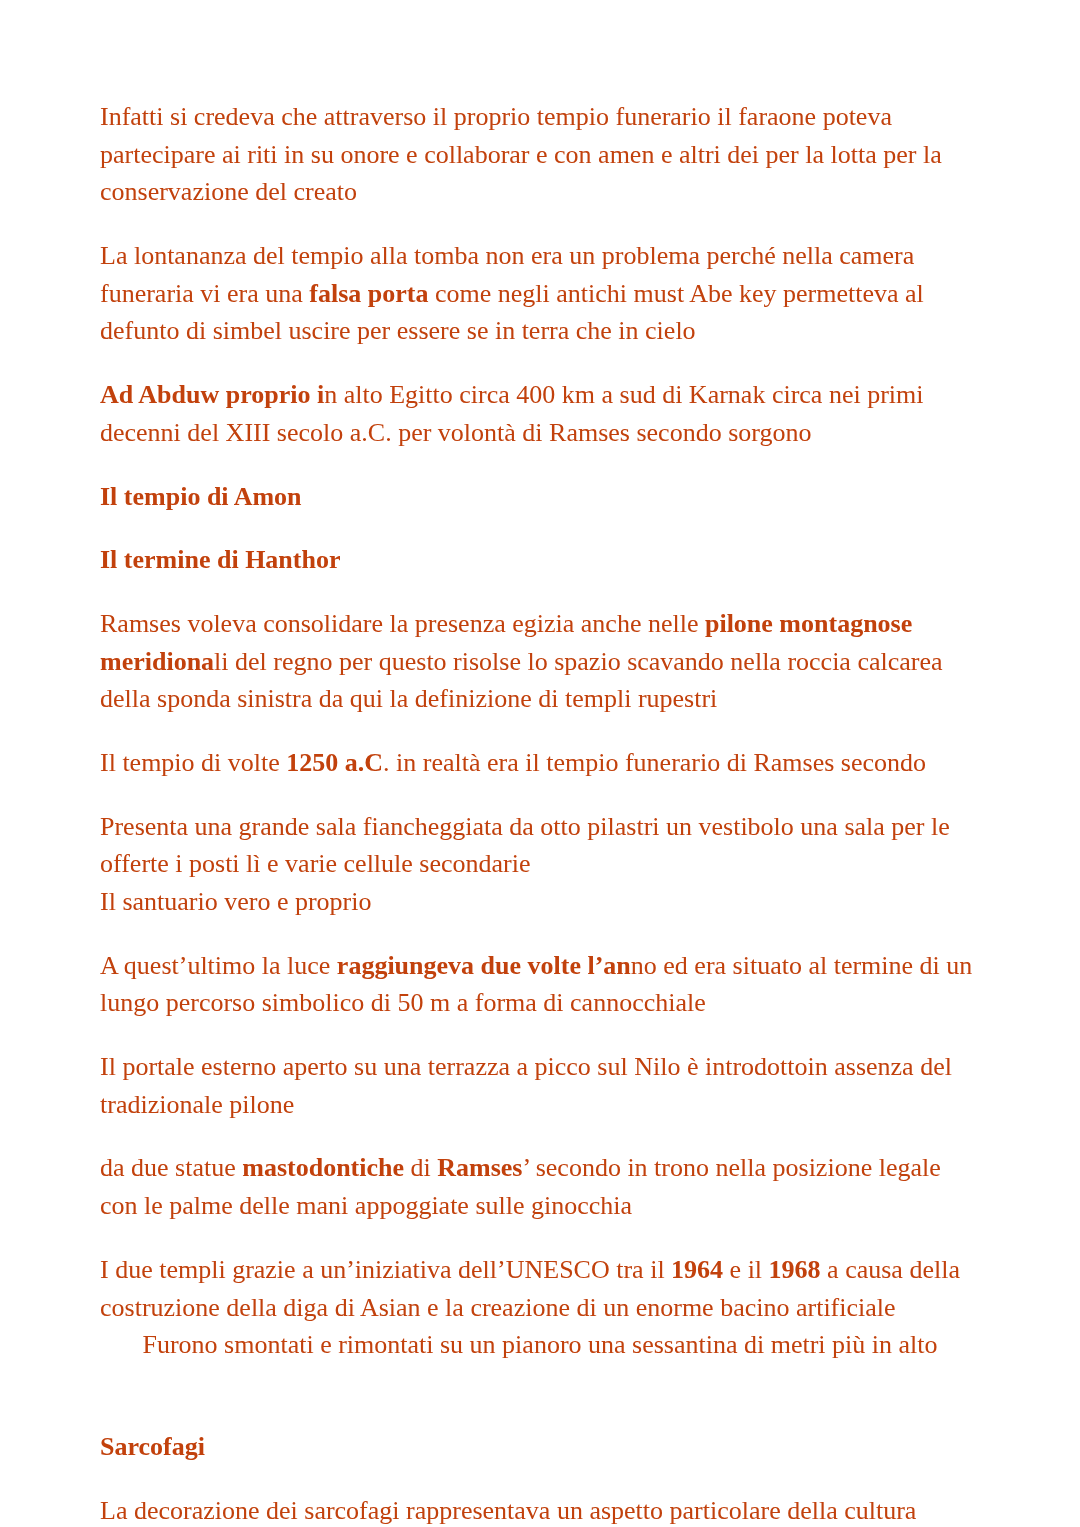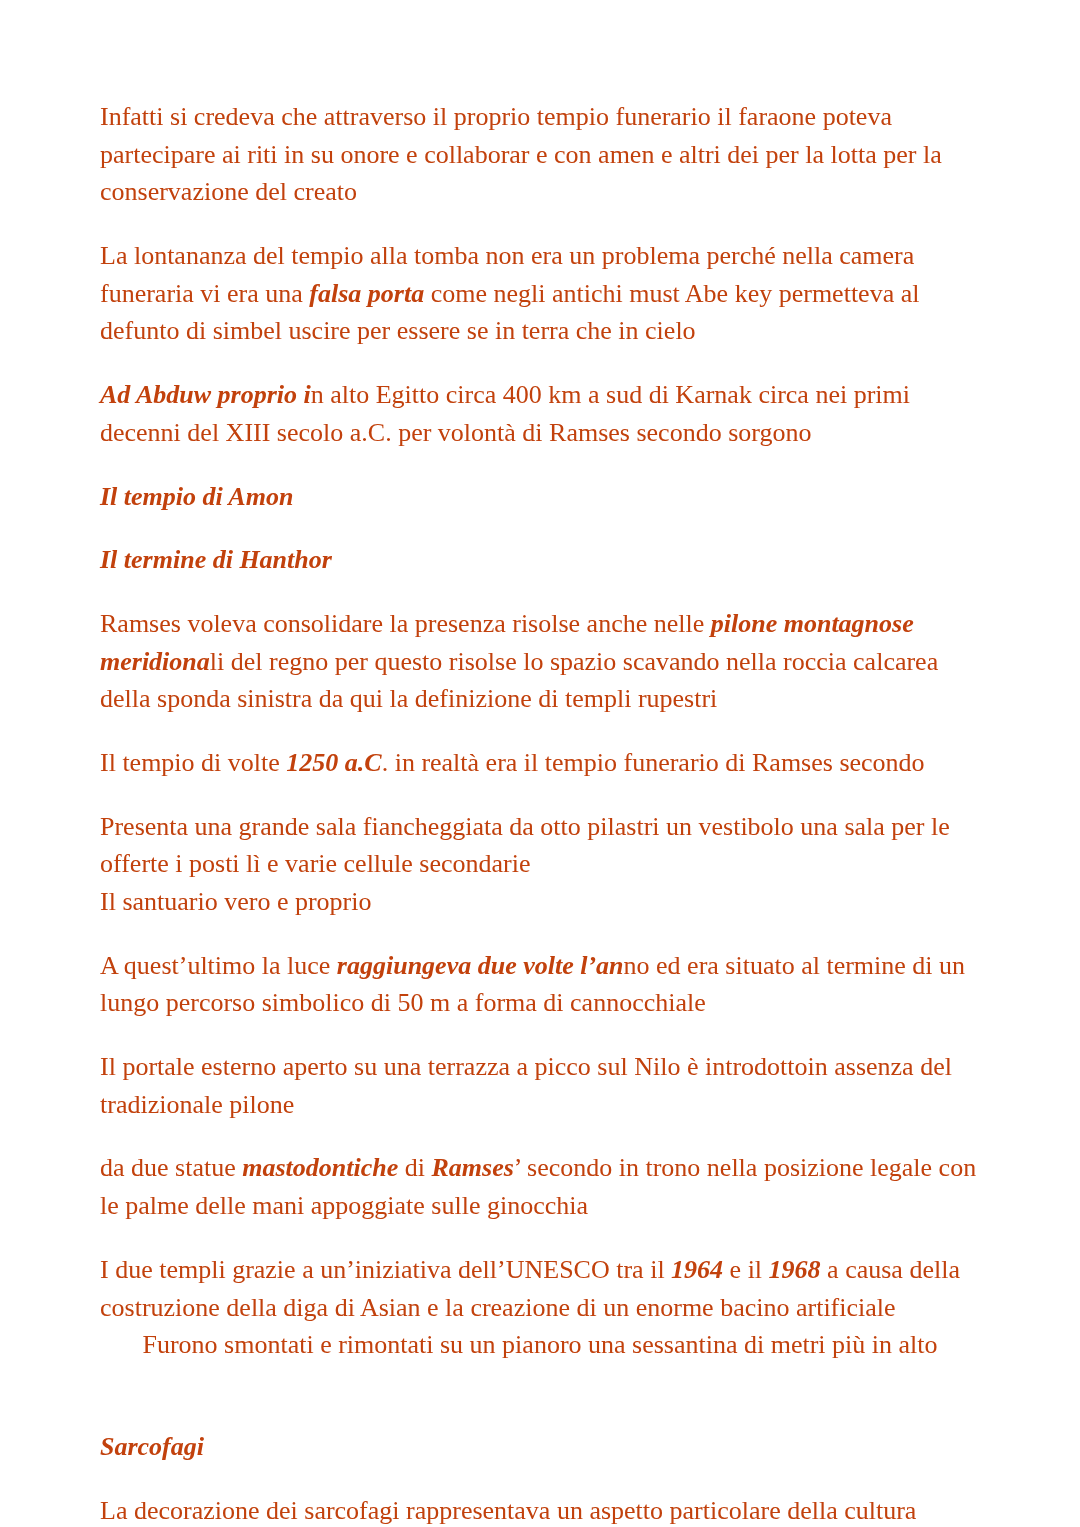--- a/index.html
+++ b/index.html
@@ -39,41 +39,40 @@
   }
   .heading {
     font-weight: bold;
     margin: 0 0 26px 0;
   }
   .heading.block-gap {
     margin-bottom: 56px;
   }
   b, strong {
     font-weight: bold;
-    font-style: italic;
   }
 </style>
 </head>
 <body>
 
 <div class="page">
   <div class="doc-body">
 
     <p class="para"><span>Infatti si credeva che attraverso il proprio tempio funerario il faraone poteva partecipare ai riti in su onore e collaborar e con amen e altri dei per la lotta per la conservazione del creato</span></p>
 
     <p class="para"><span>La lontananza del tempio alla tomba non era un problema perché nella camera funeraria vi era una </span><b>falsa porta</b><span> come negli antichi must Abe key permetteva al defunto di simbel uscire per essere se  in terra che in cielo</span></p>
 
 
     <p class="para"><b>Ad Abduw proprio i</b><span>n alto Egitto circa 400 km a sud di  Karnak  circa nei primi decenni del XIII secolo a.C. per volontà di Ramses secondo sorgono</span></p>
 
     <p class="heading tight"><b>Il tempio di Amon</b></p>
 
     <p class="heading"><b>Il termine di Hanthor</b></p>
 
-    <p class="para"><span>Ramses voleva consolidare la presenza risolse anche nelle </span><b>pilone montagnose meridiona</b><span>li del regno per questo risolse lo spazio scavando nella roccia calcarea della sponda sinistra da qui la definizione di templi rupestri</span></p>
+    <p class="para"><span>Ramses voleva consolidare la presenza egizia anche nelle </span><b>pilone montagnose meridiona</b><span>li del regno per questo risolse lo spazio scavando nella roccia calcarea della sponda sinistra da qui la definizione di templi rupestri</span></p>
 
     <p class="para"><span>Il tempio di volte </span><b>1250 a.C</b><span>. in realtà era il tempio funerario di Ramses secondo</span></p>
 
     <p class="para tight"><span>Presenta una grande sala fiancheggiata da otto pilastri un vestibolo una sala per le offerte i posti lì e varie cellule secondarie</span></p>
 
     <p class="para"><span>Il santuario vero e proprio</span></p>
 
     <p class="para"><span>A quest’ultimo la luce </span><b>raggiungeva due volte l’an</b><span>no ed era situato al termine di un lungo percorso simbolico di 50 m a forma di cannocchiale</span></p>
 
     <p class="para"><span>Il portale esterno aperto su una terrazza a picco sul Nilo è introdottoin assenza del tradizionale pilone</span></p>

